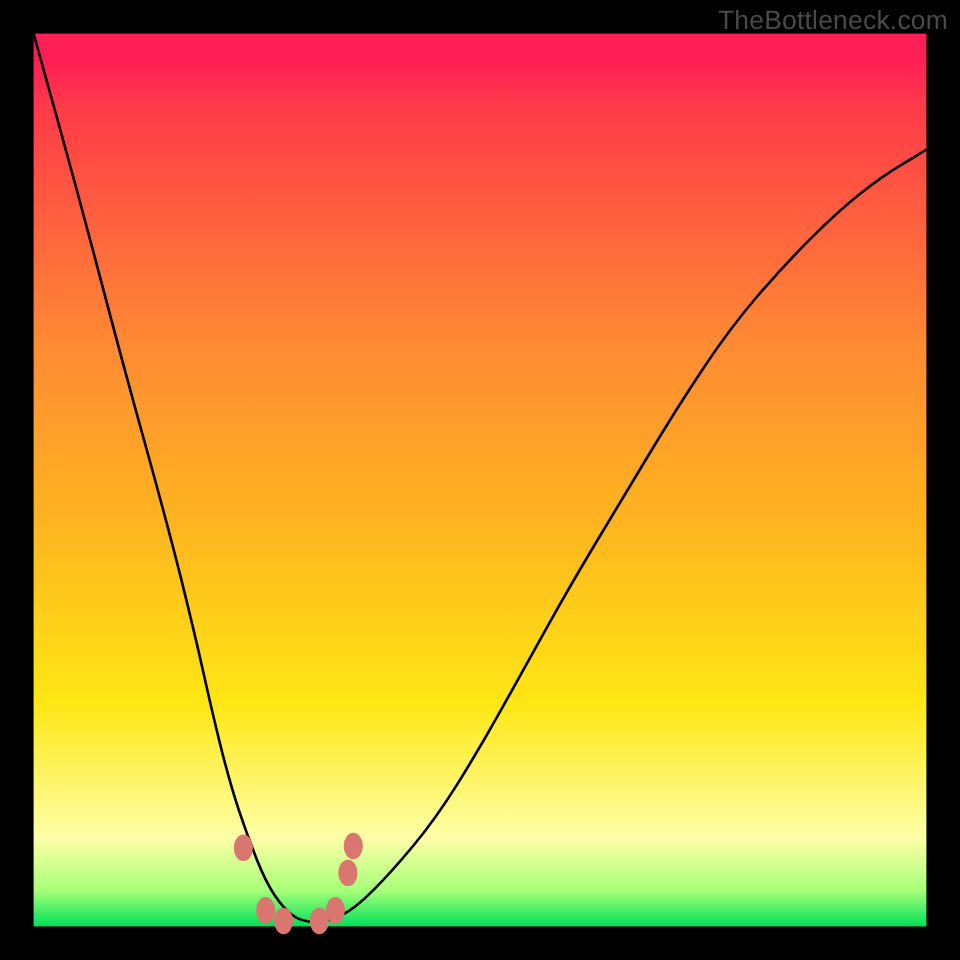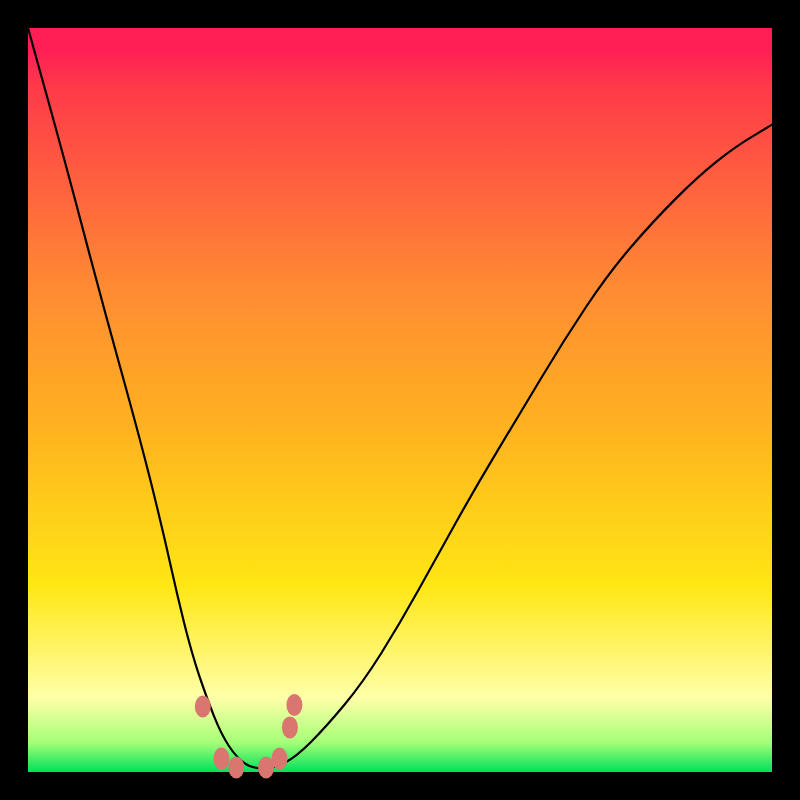--- a/index.html
+++ b/index.html
@@ -69,13 +69,14 @@
           <ellipse cx="174.8" cy="678.5" rx="8" ry="11" fill="#d8766f"></ellipse>
           <ellipse cx="193.4" cy="730.6" rx="8" ry="11" fill="#d8766f"></ellipse>
           <ellipse cx="208.3" cy="739.5" rx="8" ry="11" fill="#d8766f"></ellipse>
           <ellipse cx="238.1" cy="739.5" rx="8" ry="11" fill="#d8766f"></ellipse>
           <ellipse cx="251.5" cy="730.6" rx="8" ry="11" fill="#d8766f"></ellipse>
           <ellipse cx="261.9" cy="699.4" rx="8" ry="11" fill="#d8766f"></ellipse>
           <ellipse cx="266.4" cy="677.0" rx="8" ry="11" fill="#d8766f"></ellipse>
         </g>
     </svg>
   </div>
+  <div class="watermark">TheBottleneck.com</div>
 </div>
 
 </body></html>

